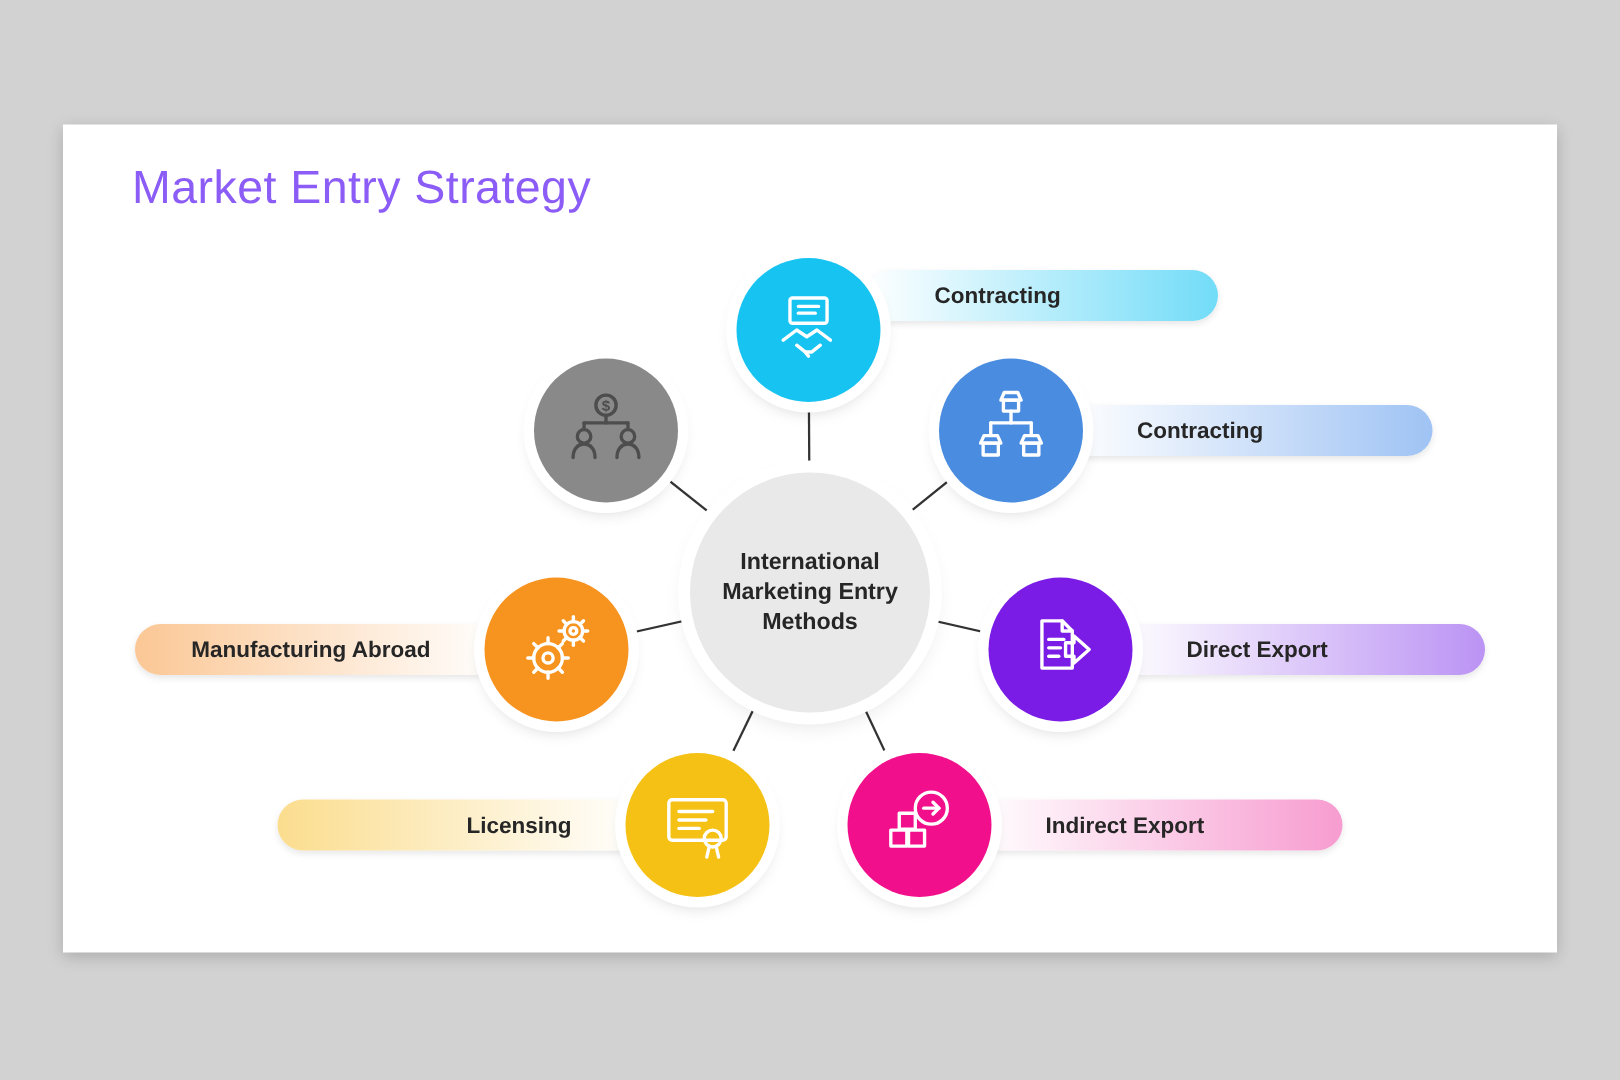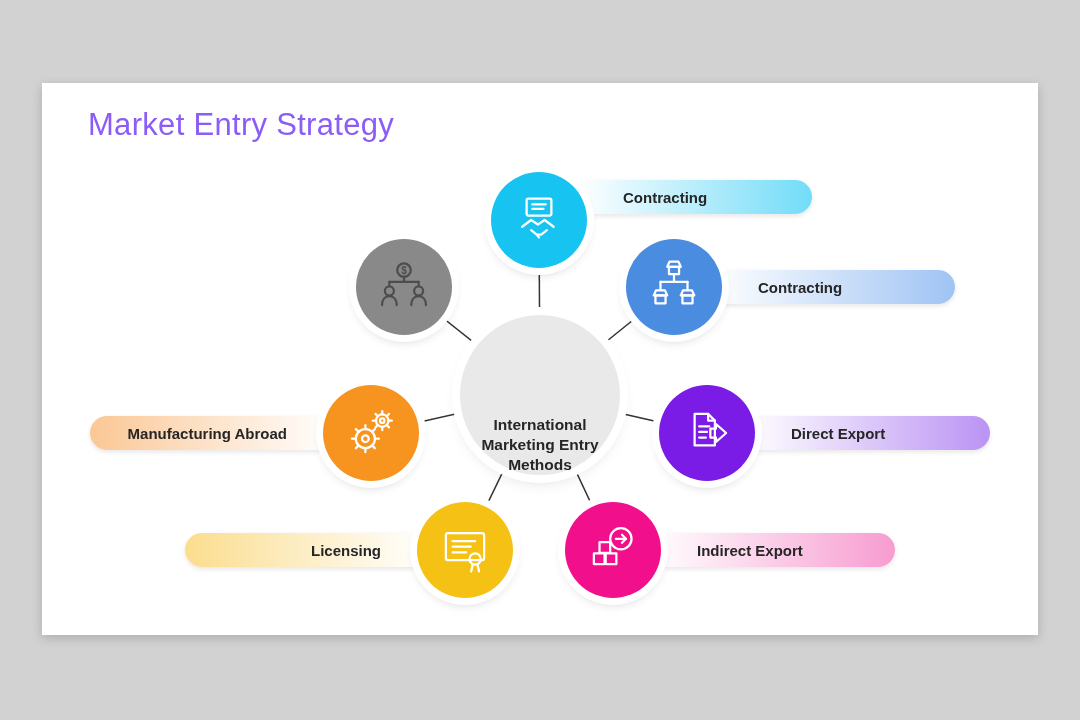--- a/index.html
+++ b/index.html
@@ -58,21 +58,21 @@
     box-shadow: 0 0 0 7px #ffffff, 0 5px 12px rgba(0,0,0,.22);
   }
   .circle svg { width: 54px; height: 54px; }
   .center-circle {
     position: absolute;
     left: 418px; top: 232px;
     width: 160px; height: 160px;
     border-radius: 50%;
     z-index: 2;
     display: flex;
-    align-items: flex-end;
+    align-items: center;
     justify-content: center;
     text-align: center;
     box-shadow: 0 0 0 8px #ffffff, 0 6px 16px rgba(0,0,0,.15);
   }
   .center-label {
     font-size: 15.5px;
     font-weight: bold;
     color: #262626;
     line-height: 1.3;
     white-space: pre-line;

